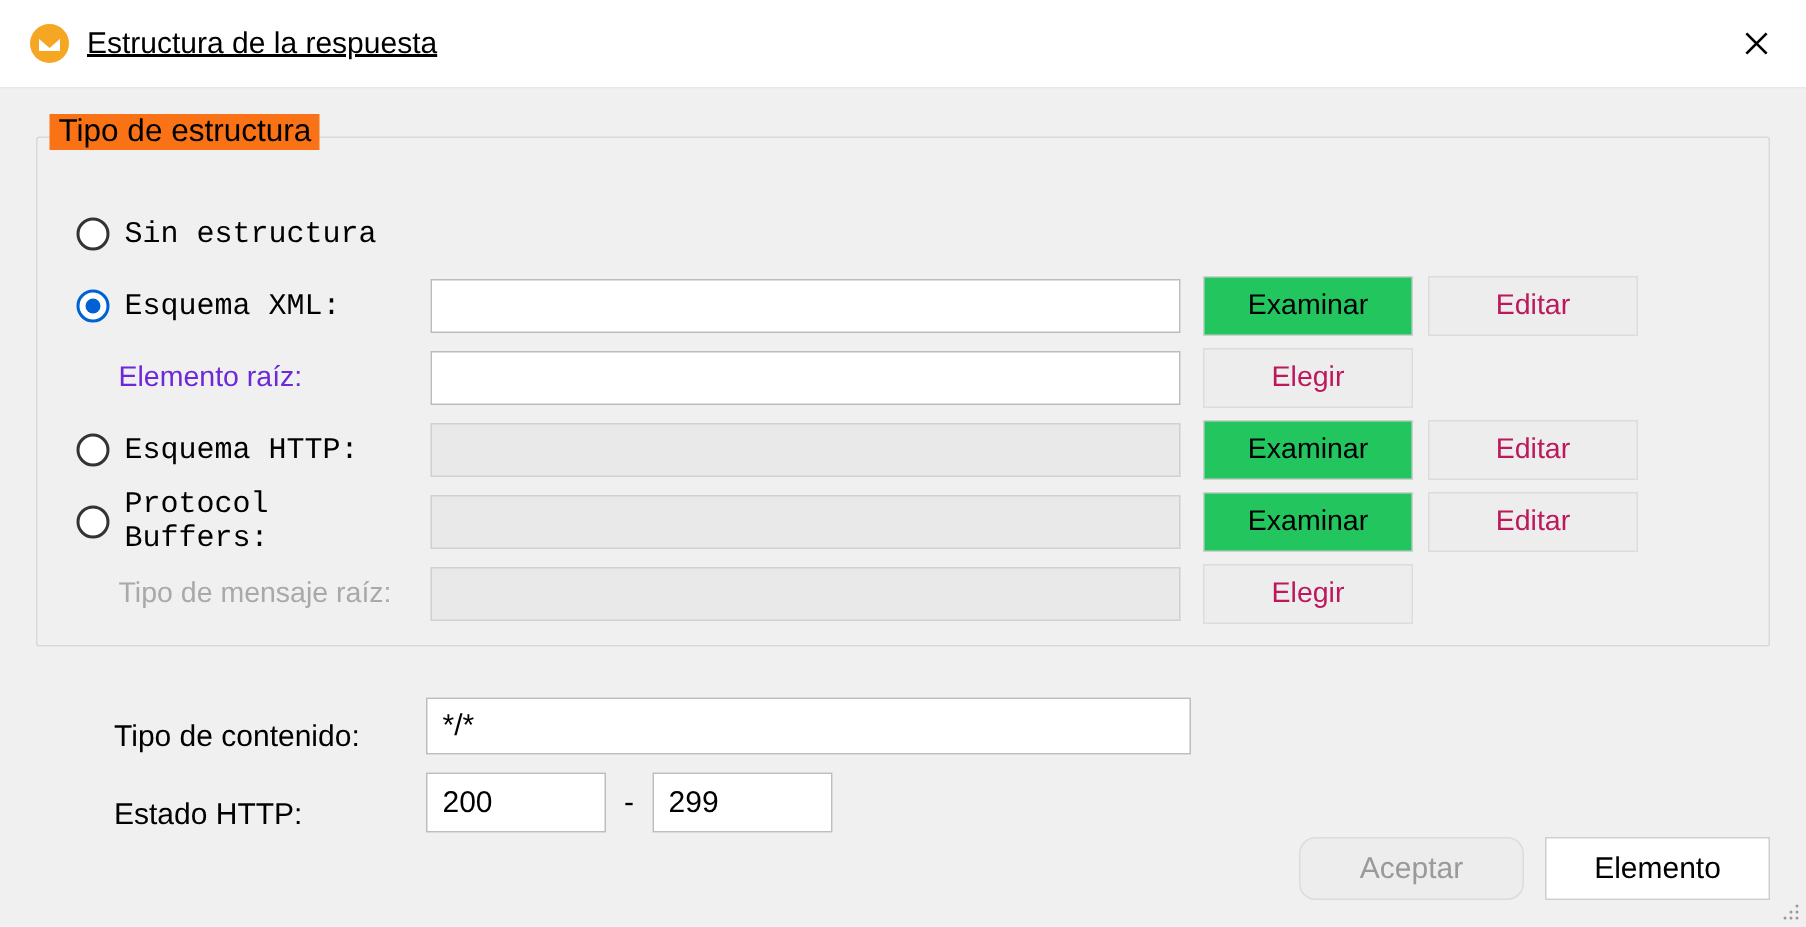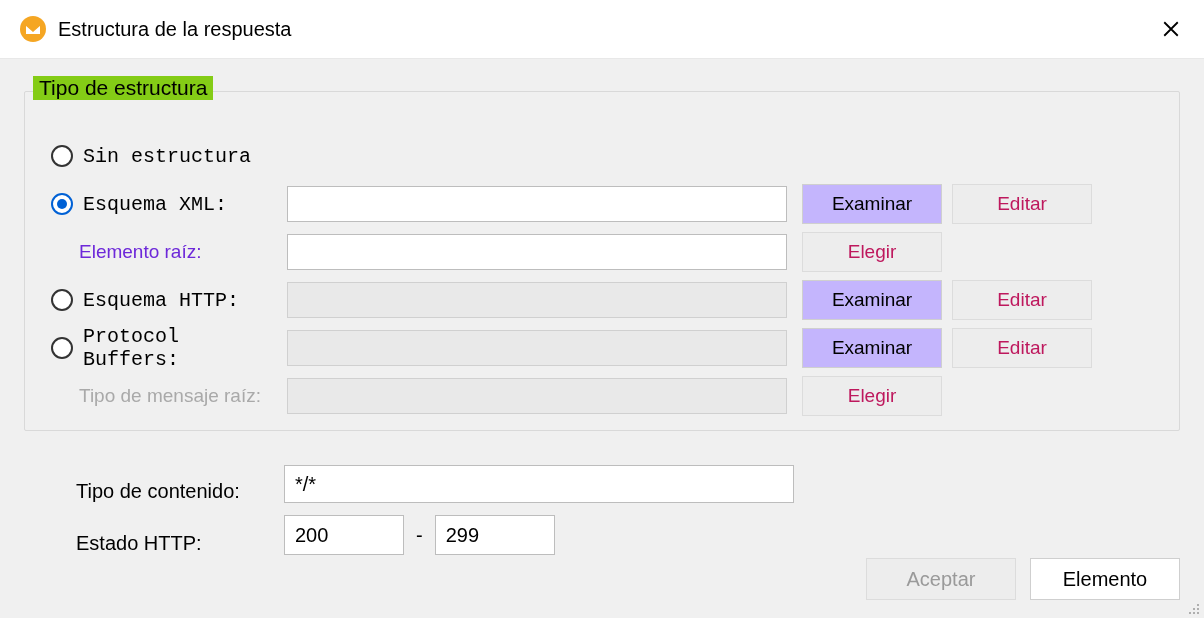--- a/index.html
+++ b/index.html
@@ -20,20 +20,21 @@
     background: #fff;
   }
   .titlebar .logo {
     width: 26px; height: 26px;
     margin-right: 12px;
   }
   .titlebar .title {
     font-size: 20px;
     color: #000;
     flex: 0 0 auto;
+    text-decoration: underline;
   }
   .titlebar .spacer { flex: 1 1 auto; }
   .titlebar .close {
     width: 30px; height: 30px;
     cursor: pointer;
     display: flex; align-items: center; justify-content: center;
   }
   .client {
     position: relative;
     background: #f0f0f0;
@@ -47,21 +48,21 @@
     top: 32px;
     height: 340px;
     border: 1px solid #d9d9d9;
     border-radius: 2px;
     padding: 40px 22px 10px 22px;
   }
   .groupbox-legend {
     position: absolute;
     top: -16px;
     left: 8px;
-    background: #84cc16;
+    background: #f97316;
     padding: 0 6px;
     font-size: 21px;
     color: #000;
   }
   .row {
     display: flex;
     align-items: center;
     height: 48px;
   }
   .radio-col {
@@ -118,21 +119,21 @@
     border-color: #d0d0d0;
     color: #7d7d7d;
   }
   .btn-col {
     width: 150px;
     padding: 0 5px;
   }
   .btn {
     width: 100%;
     height: 40px;
-    background: #c4b5fd;
+    background: #22c55e;
     border: 1px solid #cfcfcf;
     font-size: 19px;
     color: #000;
     cursor: pointer;
     display: flex; align-items: center; justify-content: center;
     user-select: none;
   }
   .btn.disabled {
     background: #ededed;
     color: #be185d;
@@ -195,20 +196,21 @@
     font-size: 20px;
     display: flex; align-items: center; justify-content: center;
     cursor: pointer;
     padding: 0 18px;
   }
   .footer .fbtn.disabled {
     background: #ededed;
     color: #9a9a9a;
     border-color: #dcdcdc;
     cursor: default;
+    border-radius: 11px;
   }
   .grip {
     position: absolute;
     right: 2px; bottom: 2px;
     width: 16px; height: 16px;
   }
   input { font-family: inherit; outline: none; }
 </style>
 </head>
 <body>

